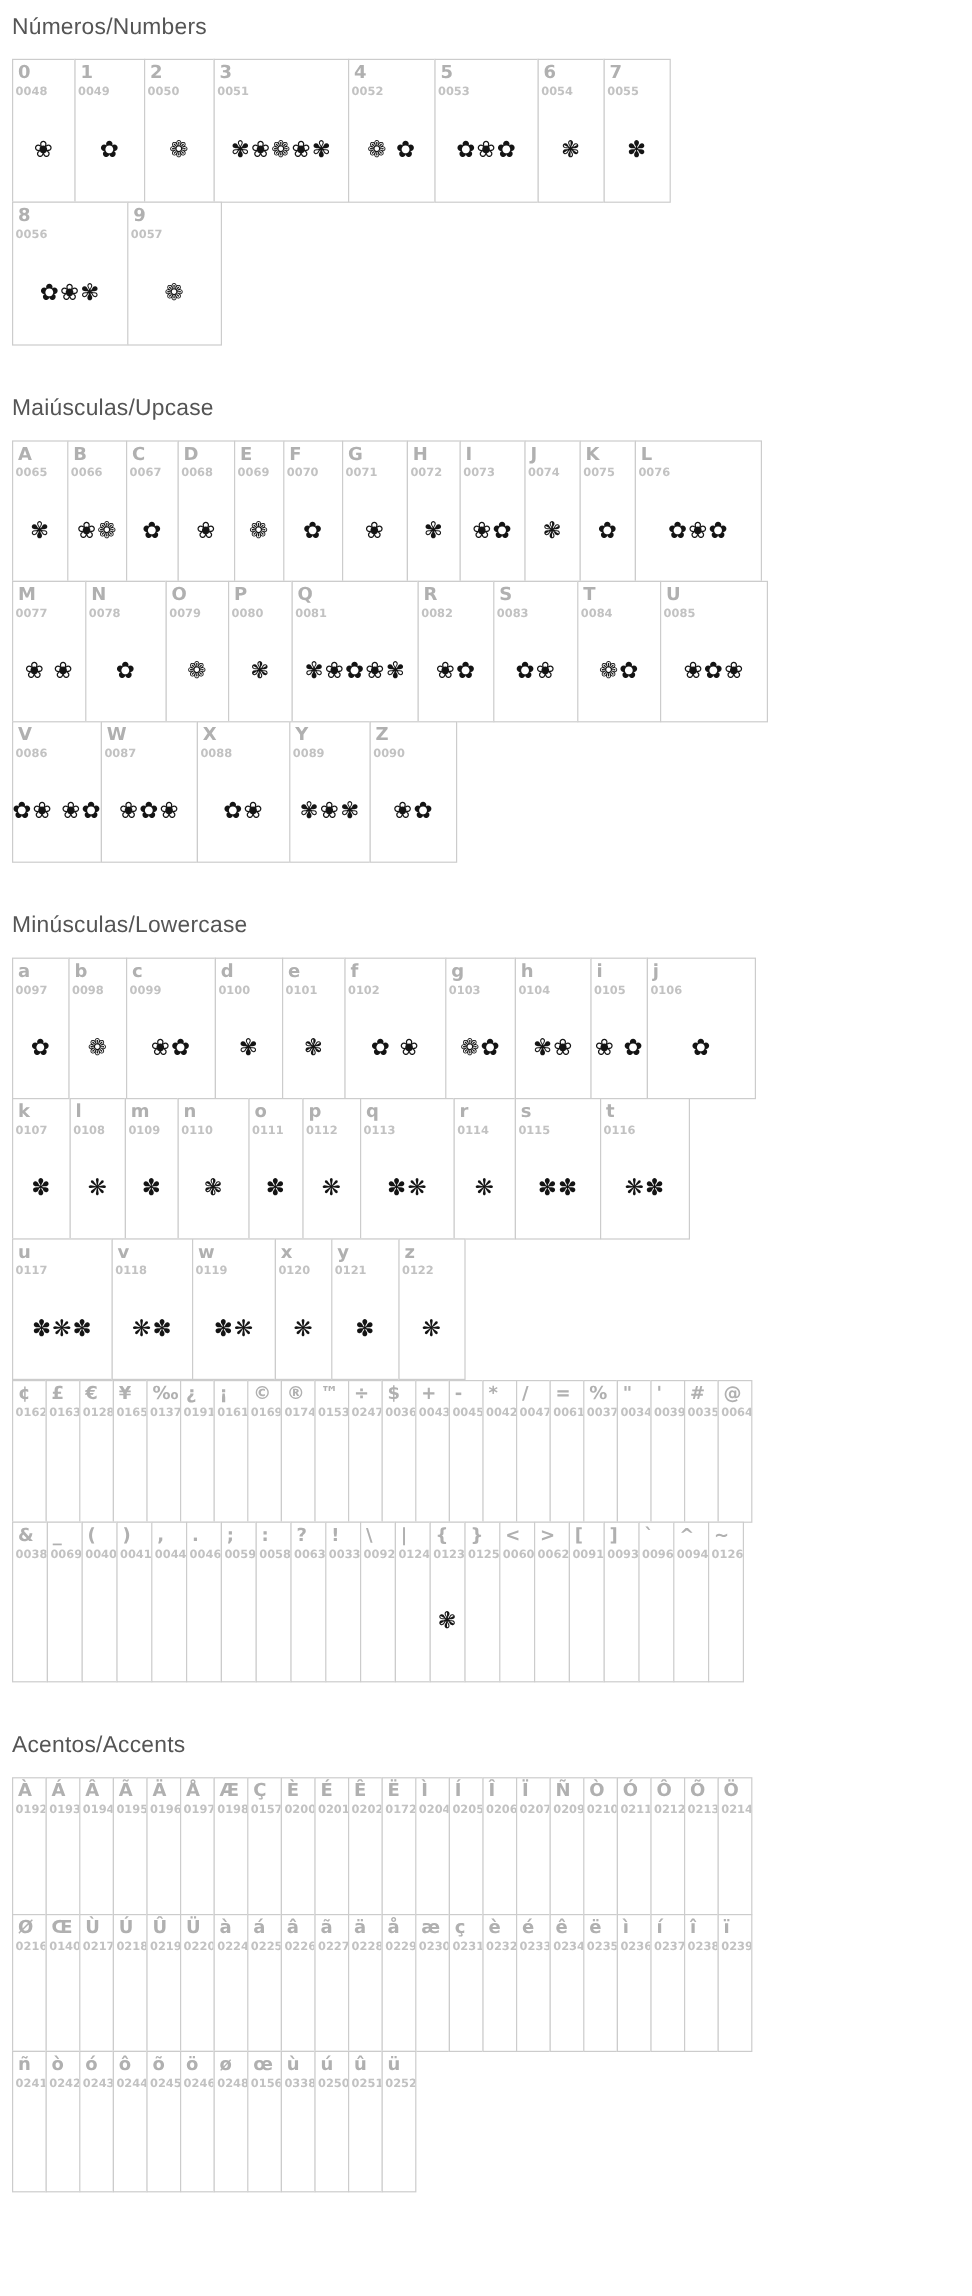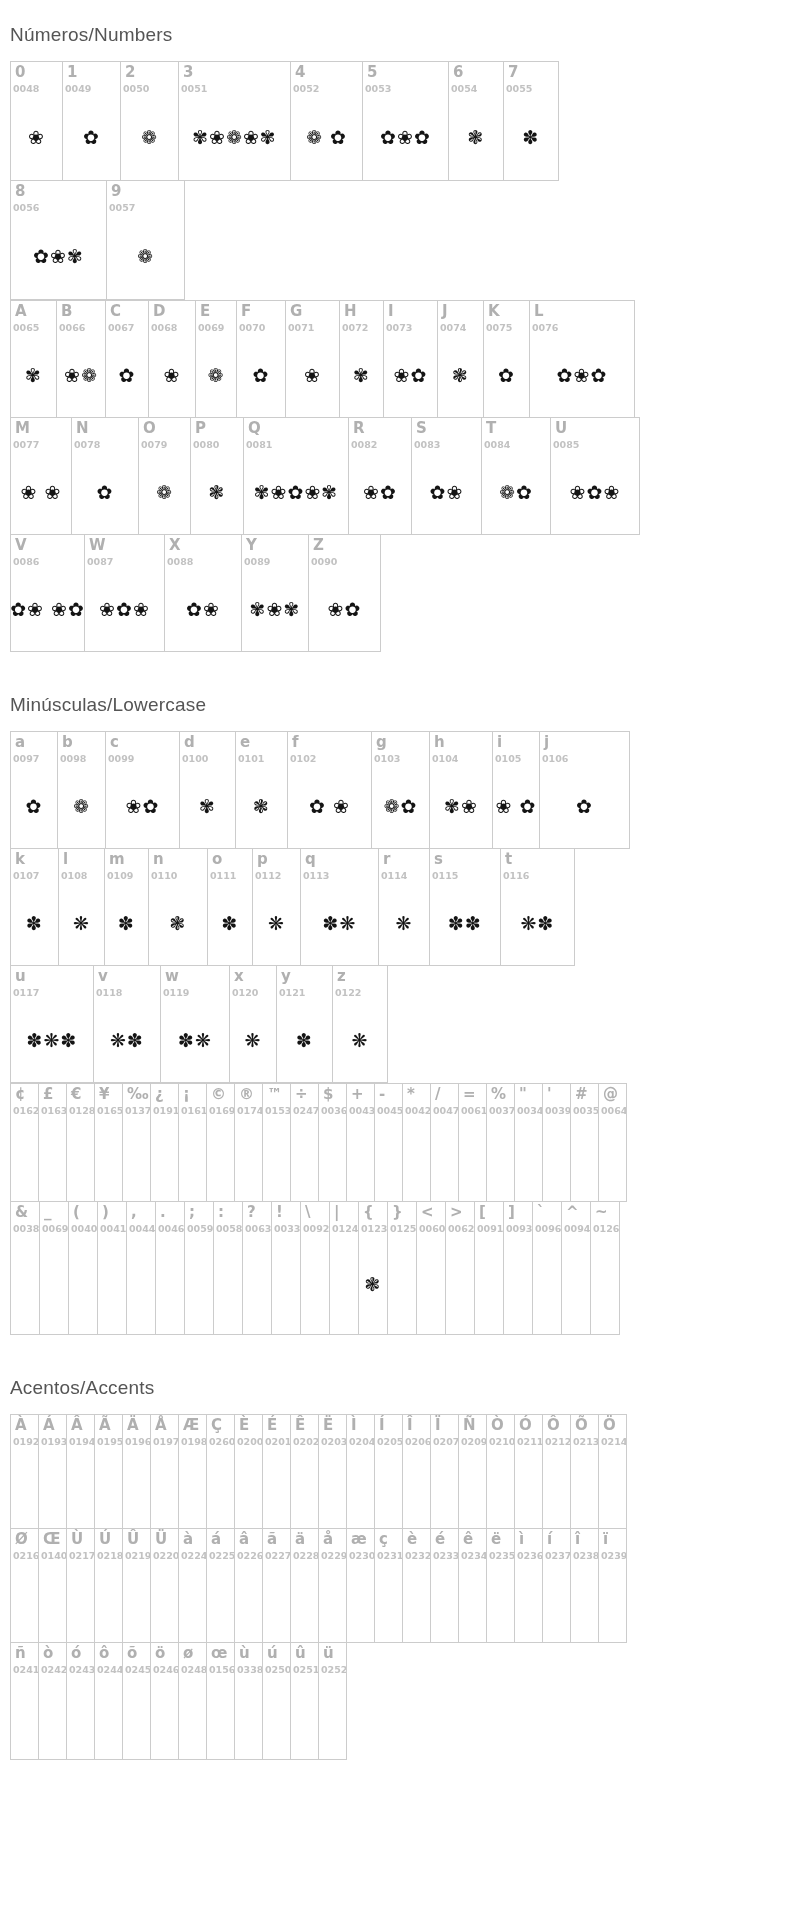--- a/index.html
+++ b/index.html
@@ -2,21 +2,21 @@
 <html><head>
 <meta charset="utf-8">
 <style>
   html,body{margin:0;padding:0;background:#ffffff;}
   body{
     width:810px;
     font-family:"Liberation Sans","DejaVu Sans",sans-serif;
     color:#4d4d4d;
     -webkit-font-smoothing:antialiased;
   }
-  #charmap{padding:20px 0 10px 10px;}
+  #charmap{padding:8px 0 10px 10px;}
   .charmap-section{display:block;}
   .section-title{
     font-size:19px;
     font-weight:400;
     color:#555555;
     margin:42px 0 15px 0;
     letter-spacing:.2px;
   }
   .charmap-section:first-child .section-title{margin-top:4px;}
   .grid-row{
@@ -123,20 +123,21 @@
           <span class="orn">✿❀✾</span>
         </div>
         <div class="cell" style="width: 79px; height: 120px;">
           <span class="char">9</span>
           <span class="code">0057</span>
           <span class="orn">❁</span>
         </div>
       </div>
     </section>
     <section class="charmap-section">
+      <h2 class="section-title">Maiúsculas/Upcase</h2>
       <div class="grid-row">
         <div class="cell" style="width: 47px; height: 118px;">
           <span class="char">A</span>
           <span class="code">0065</span>
           <span class="orn">✾</span>
         </div>
         <div class="cell" style="width: 50px; height: 118px;">
           <span class="char">B</span>
           <span class="code">0066</span>
           <span class="orn">❀❁</span>
@@ -611,37 +612,37 @@
         <div class="cell" style="width: 29px; height: 115px;">
           <span class="char">Å</span>
           <span class="code">0197</span>
         </div>
         <div class="cell" style="width: 29px; height: 115px;">
           <span class="char">Æ</span>
           <span class="code">0198</span>
         </div>
         <div class="cell" style="width: 29px; height: 115px;">
           <span class="char">Ç</span>
-          <span class="code">0260</span>
+          <span class="code">0157</span>
         </div>
         <div class="cell" style="width: 29px; height: 115px;">
           <span class="char">È</span>
           <span class="code">0200</span>
         </div>
         <div class="cell" style="width: 29px; height: 115px;">
           <span class="char">É</span>
           <span class="code">0201</span>
         </div>
         <div class="cell" style="width: 29px; height: 115px;">
           <span class="char">Ê</span>
           <span class="code">0202</span>
         </div>
         <div class="cell" style="width: 29px; height: 115px;">
           <span class="char">Ë</span>
-          <span class="code">0203</span>
+          <span class="code">0172</span>
         </div>
         <div class="cell" style="width: 29px; height: 115px;">
           <span class="char">Ì</span>
           <span class="code">0204</span>
         </div>
         <div class="cell" style="width: 29px; height: 115px;">
           <span class="char">Í</span>
           <span class="code">0205</span>
         </div>
         <div class="cell" style="width: 29px; height: 115px;">

